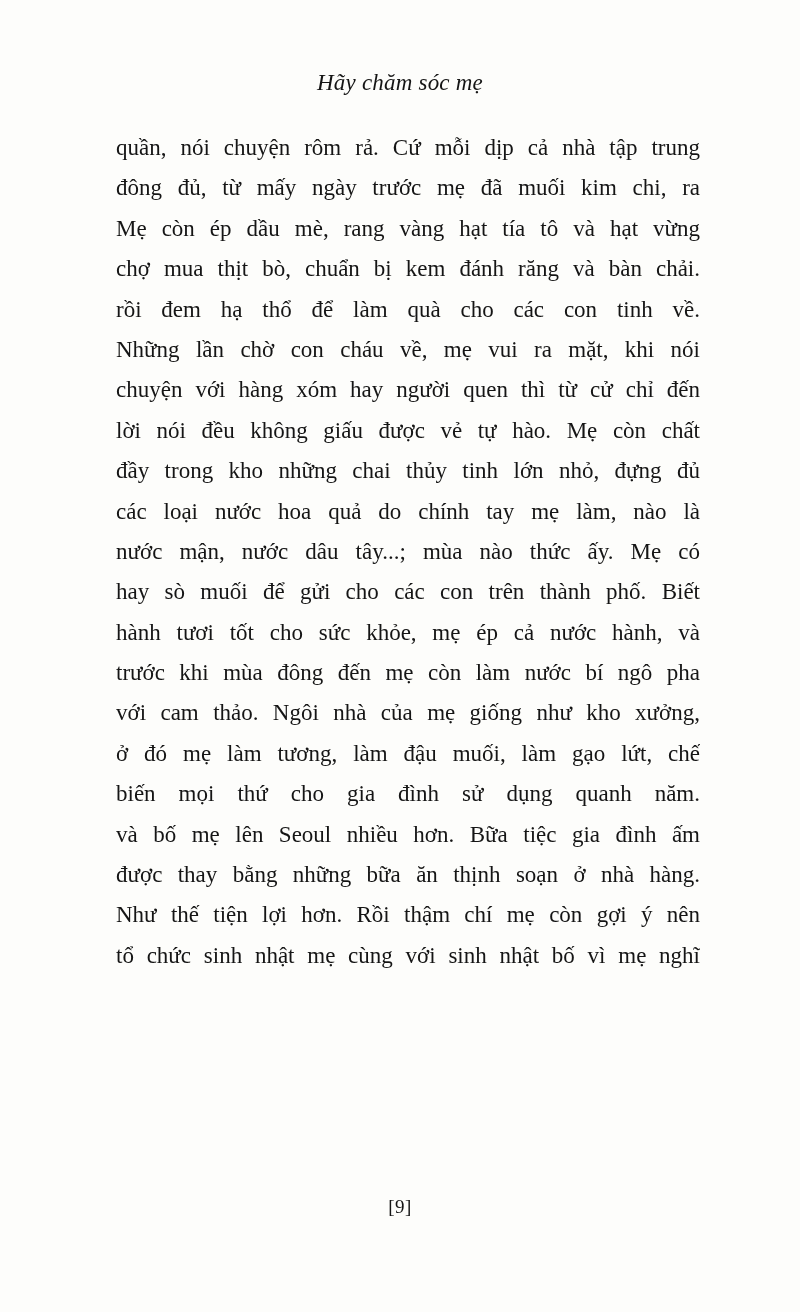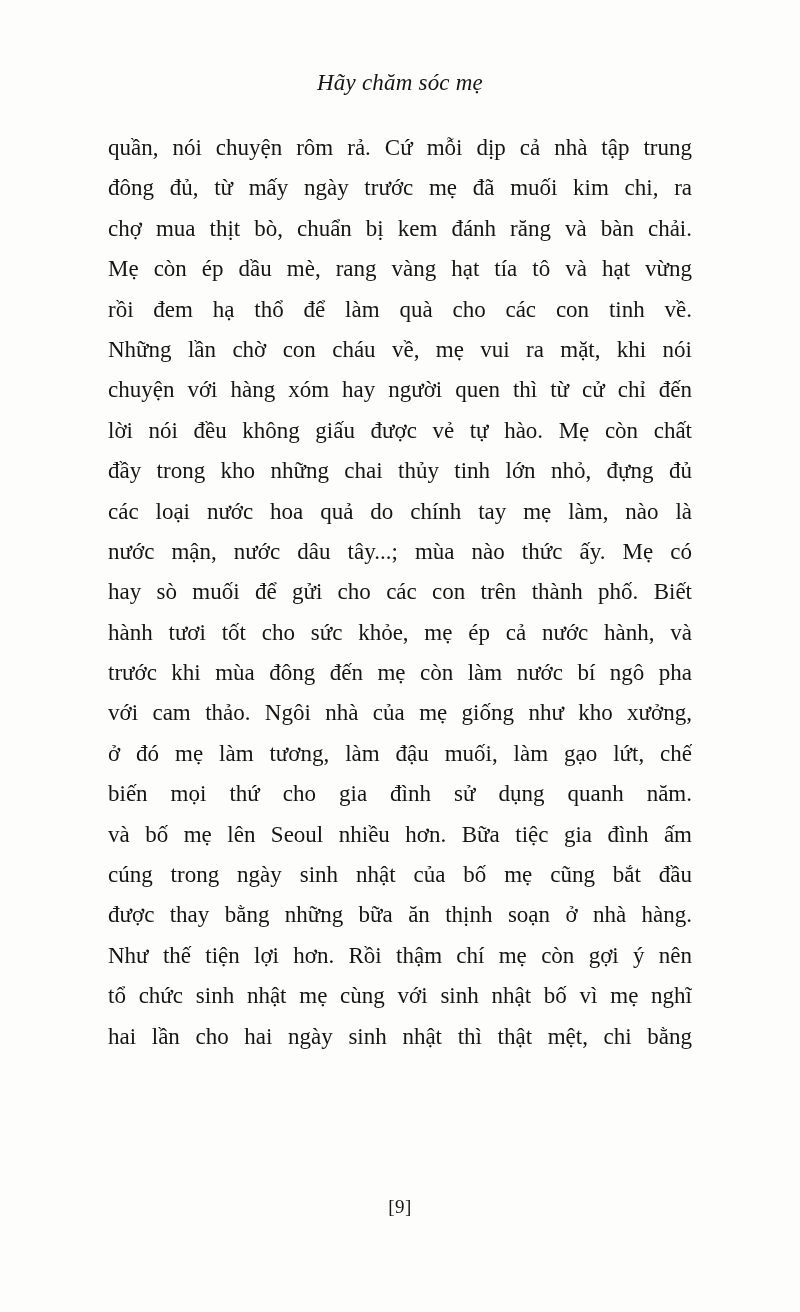--- a/index.html
+++ b/index.html
@@ -23,21 +23,21 @@
     left: 0;
     width: 100%;
     text-align: center;
     font-style: italic;
     font-size: 23px;
     letter-spacing: 0.2px;
   }
   .body-text {
     position: absolute;
     top: 128px;
-    left: 108px;
+    left: 116px;
     width: 584px;
     font-size: 23px;
   }
   .text-line {
     text-align: justify;
     text-align-last: justify;
     -moz-text-align-last: justify;
     line-height: 40.4px;
     height: 40.4px;
     overflow: hidden;
@@ -56,38 +56,36 @@
 </head>
 <body>
 
 <div class="page">
 
   <div class="running-head">Hãy chăm sóc mẹ</div>
 
   <div class="body-text">
       <div class="text-line">quần, nói chuyện rôm rả. Cứ mỗi dịp cả nhà tập trung</div>
       <div class="text-line">đông đủ, từ mấy ngày trước mẹ đã muối kim chi, ra</div>
+      <div class="text-line">Mẹ còn ép dầu mè, rang vàng hạt tía tô và hạt vừng</div>
       <div class="text-line">chợ mua thịt bò, chuẩn bị kem đánh răng và bàn chải.</div>
-      <div class="text-line">Mẹ còn ép dầu mè, rang vàng hạt tía tô và hạt vừng</div>
       <div class="text-line">rồi đem hạ thổ để làm quà cho các con tinh về.</div>
       <div class="text-line">Những lần chờ con cháu về, mẹ vui ra mặt, khi nói</div>
       <div class="text-line">chuyện với hàng xóm hay người quen thì từ cử chỉ đến</div>
       <div class="text-line">lời nói đều không giấu được vẻ tự hào. Mẹ còn chất</div>
       <div class="text-line">đầy trong kho những chai thủy tinh lớn nhỏ, đựng đủ</div>
       <div class="text-line">các loại nước hoa quả do chính tay mẹ làm, nào là</div>
       <div class="text-line">nước mận, nước dâu tây...; mùa nào thức ấy. Mẹ có</div>
       <div class="text-line">hay sò muối để gửi cho các con trên thành phố. Biết</div>
       <div class="text-line">hành tươi tốt cho sức khỏe, mẹ ép cả nước hành, và</div>
       <div class="text-line">trước khi mùa đông đến mẹ còn làm nước bí ngô pha</div>
       <div class="text-line">với cam thảo. Ngôi nhà của mẹ giống như kho xưởng,</div>
       <div class="text-line">ở đó mẹ làm tương, làm đậu muối, làm gạo lứt, chế</div>
       <div class="text-line">biến mọi thứ cho gia đình sử dụng quanh năm.</div>
       <div class="text-line">và bố mẹ lên Seoul nhiều hơn. Bữa tiệc gia đình ấm</div>
-      <div class="text-line">cúng trong ngày sinh nhật của bố mẹ cũng bắt đầu</div>
       <div class="text-line">được thay bằng những bữa ăn thịnh soạn ở nhà hàng.</div>
       <div class="text-line">Như thế tiện lợi hơn. Rồi thậm chí mẹ còn gợi ý nên</div>
       <div class="text-line">tổ chức sinh nhật mẹ cùng với sinh nhật bố vì mẹ nghĩ</div>
-      <div class="text-line">hai lần cho hai ngày sinh nhật thì thật mệt, chi bằng</div>
     </div>
 
   <div class="page-number">[9]</div>
 
 </div>
 
 </body></html>

